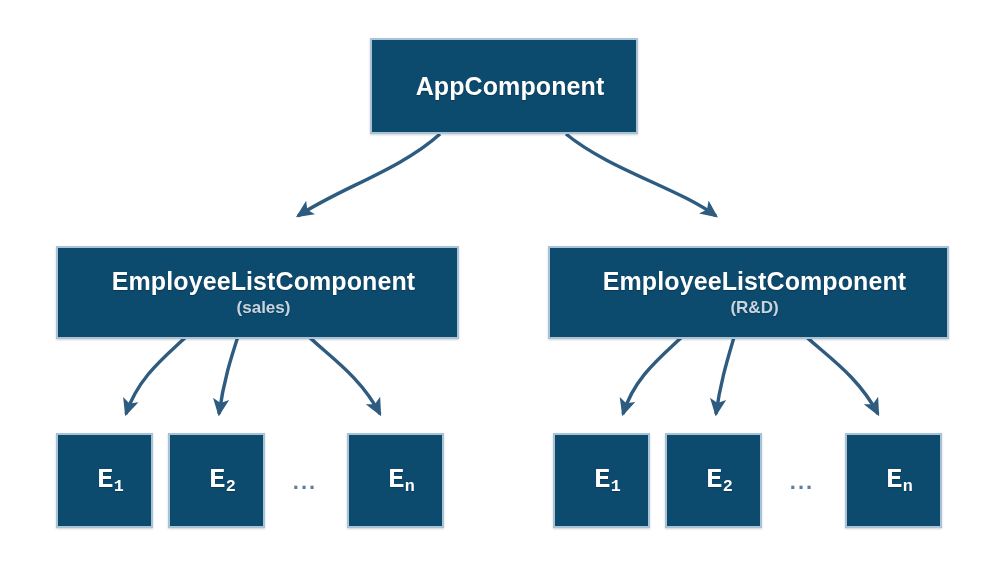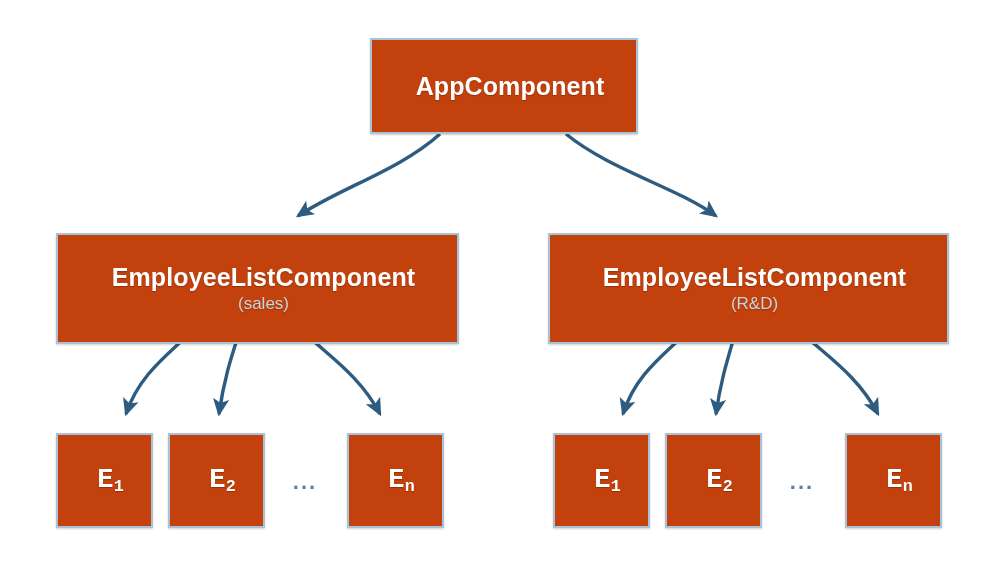--- a/index.html
+++ b/index.html
@@ -23,57 +23,57 @@
     position: absolute;
     left: 0;
     top: 0;
     width: 1000px;
     height: 567px;
     pointer-events: none;
   }
   .node {
     position: absolute;
     box-sizing: border-box;
-    background: #c2410c;
+    background: #0c4a6e;
     border: 2px solid #A9C2D6;
     display: flex;
     flex-direction: column;
     align-items: center;
     justify-content: center;
     box-shadow: 0 1px 2px rgba(0,0,0,0.18);
     padding-left: 12px;
   }
   .node .title {
     color: #ffffff;
     font-weight: bold;
     letter-spacing: 0.1px;
     line-height: 1.05;
     text-shadow: 0 1px 1px rgba(0,0,0,0.25);
   }
   .node .subtitle {
     color: #C8D5DF;
-    font-weight: normal;
+    font-weight: bold;
     line-height: 1.1;
     margin-top: 5px;
     text-shadow: 0 1px 1px rgba(0,0,0,0.20);
   }
 
   
   #node-app {
     left: 370px;
     top: 38px;
     width: 268px;
     height: 96px;
   }
   #node-app .title { font-size: 25px; }
 
   
   .node-mid {
-    top: 233px;
-    height: 111px;
+    top: 246px;
+    height: 93px;
   }
   #node-mid-sales { left: 56px;  width: 403px; }
   #node-mid-rnd   { left: 548px; width: 401px; }
   .node-mid .title { font-size: 25px; }
   .node-mid .subtitle { font-size: 17px; }
 
   
   .node-leaf {
     top: 433px;
     width: 97px;

